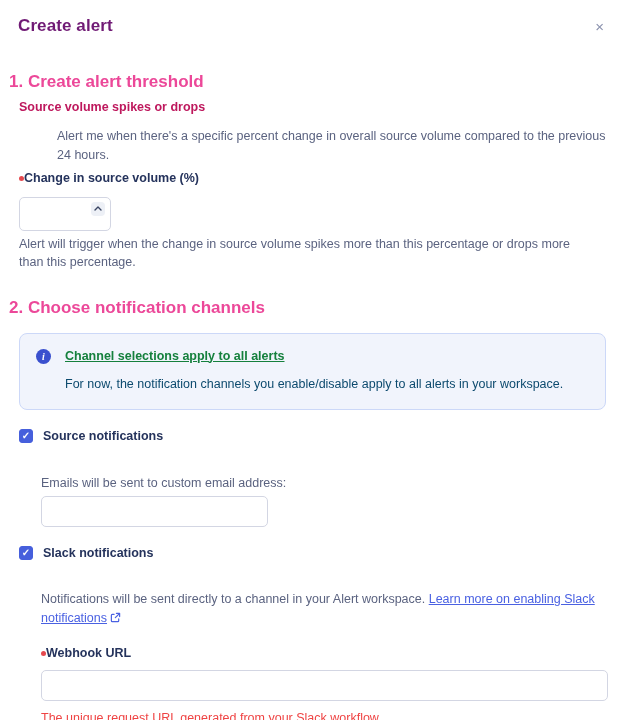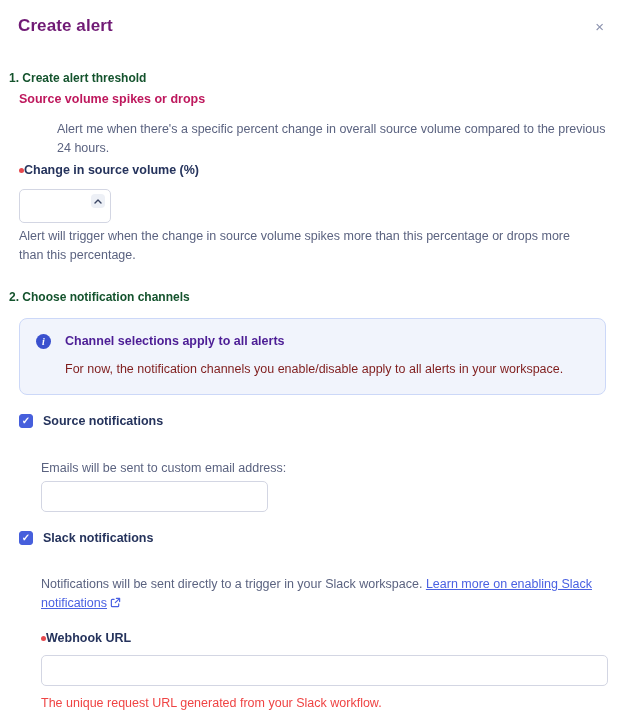--- a/index.html
+++ b/index.html
@@ -21,21 +21,21 @@
   .close-btn {
     background: none; border: none; cursor: pointer;
     color: #8b92ae; font-size: 15px; line-height: 1; padding: 6px 4px;
     font-family: "Liberation Sans", sans-serif;
   }
 
   .content { padding: 0 19px; }
 
   .section-heading {
     margin-left: -10px; margin-top: 23px;
-    font-weight: bold; color: #14532d; font-size: 12px;
+    font-weight: bold; color: #ec4899; font-size: 17px;
   }
   .sub-heading { margin-top: 3px; font-weight: bold; color: #be185d; }
   .desc { margin-top: 11px; color: #5b6380; margin-left: 38px; }
 
   .field-label {
     display: flex; align-items: center; 
     margin-top: 4px; font-weight: bold; color: #25335c;
   }
   .required-dot {
     width: 5px; height: 5px; border-radius: 50%; background: #e5484d;
@@ -62,22 +62,22 @@
     background: #f1f4fc; border: 1px solid #ccd8f8; border-radius: 8px;
     padding: 13px 16px 15px 16px;
     display: flex; gap: 14px;
   }
   .info-icon {
     flex: 0 0 auto; width: 15px; height: 15px; border-radius: 50%;
     background: #3a50ce; color: #fff; font-weight: bold; font-size: 10px;
     display: flex; align-items: center; justify-content: center;
     font-family: "Liberation Serif", serif; font-style: italic; margin-top: 2px;
   }
-  .banner-title { font-weight: bold; color: #4c1d95; }
-  .banner-body { margin-top: 10px; color: #7f1d1d; }
+  .banner-title { font-weight: bold; color: #15803d; text-decoration: underline; }
+  .banner-body { margin-top: 10px; color: #0c4a6e; }
 
   
   .check-row { display: flex; align-items: center; gap: 10px; margin-top: 17px; }
   .checkbox {
     width: 14px; height: 14px; border-radius: 3px; cursor: pointer;
     display: flex; align-items: center; justify-content: center; flex: 0 0 auto;
   }
   .checkbox.checked { background: #465fdc; border: 1px solid #465fdc; }
   .checkbox.checked .check-glyph { color: #fff; font-size: 10px; line-height: 1; font-weight: bold; }
   .check-label { font-weight: bold; color: #25335c; cursor: pointer; }
@@ -150,21 +150,21 @@
       <input class="text-input email-input" type="text" value="" style="">
     </div>
 
     <div class="check-row">
       <span class="checkbox checked">
         <span class="check-glyph">✓</span>
       </span>
       <span class="check-label">Slack notifications</span>
     </div>
     <div class="sub-block">
-      <div class="sub-desc"><span>Notifications will be sent directly to a trigger in your Slack workspace. </span><span class="link">Learn more on enabling Slack notifications</span><span class="ext-icon">
+      <div class="sub-desc"><span>Notifications will be sent directly to a channel in your Alert workspace. </span><span class="link">Learn more on enabling Slack notifications</span><span class="ext-icon">
           <svg width="11" height="11" viewBox="0 0 12 12">
             <path d="M4.5 2.5 H2.5 A1 1 0 0 0 1.5 3.5 V9.5 A1 1 0 0 0 2.5 10.5 H8.5 A1 1 0 0 0 9.5 9.5 V7.5" fill="none" stroke="#4a61e2" stroke-width="1.3" stroke-linecap="round"></path>
             <path d="M7 1.5 H10.5 V5" fill="none" stroke="#4a61e2" stroke-width="1.3" stroke-linecap="round" stroke-linejoin="round"></path>
             <path d="M10.3 1.7 L5.8 6.2" fill="none" stroke="#4a61e2" stroke-width="1.3" stroke-linecap="round"></path>
           </svg>
         </span></div>
 
       <div class="sub-label">
         <span class="required-dot"></span>
         <span>Webhook URL</span>

